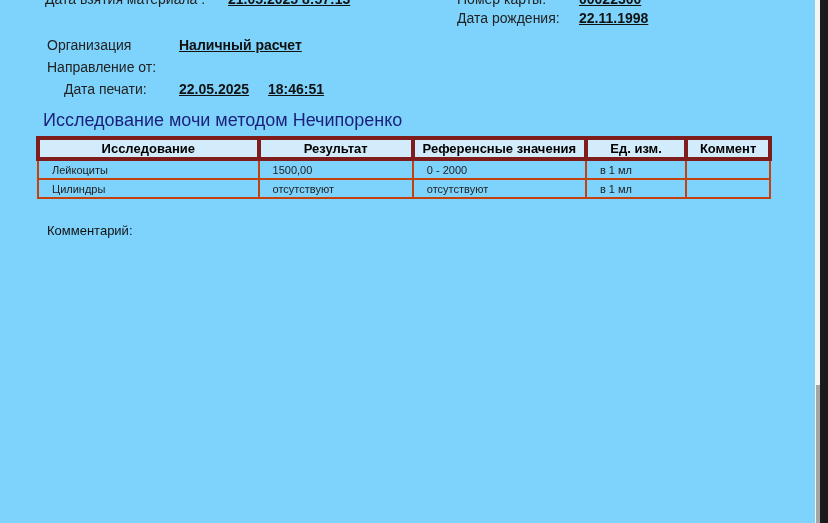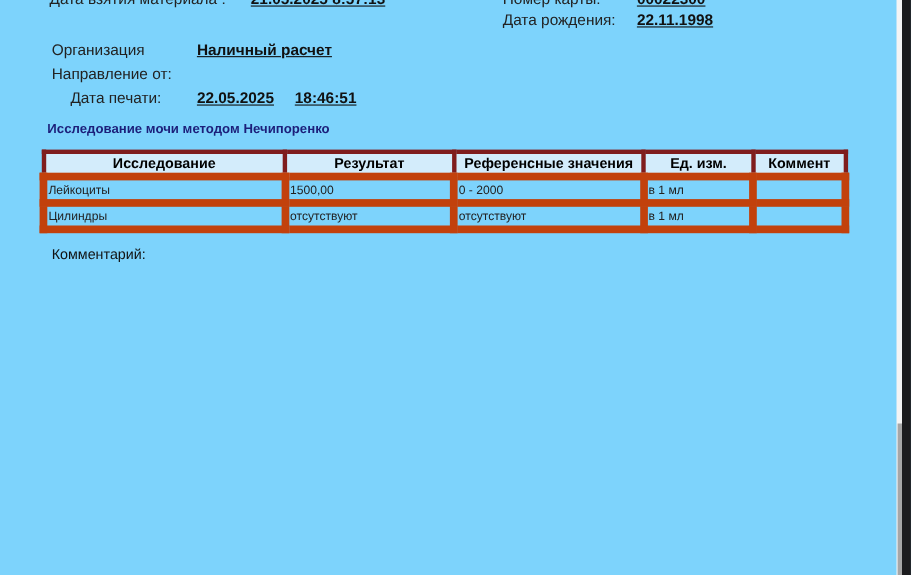--- a/index.html
+++ b/index.html
@@ -17,33 +17,33 @@
     }
     .right-edge { position: absolute; left: 820px; top: 0; width: 8px; height: 523px; background: #1b1b1d; }
     .scroll-track { position: absolute; left: 815px; top: 0; width: 5px; height: 523px; background: #f4f4f4; }
     .scroll-thumb { position: absolute; left: 816px; top: 385px; width: 5px; height: 138px; background: #a6a6a6; }
 
     .abs { position: absolute; white-space: nowrap; }
     .lbl { font-size: 14px; color: #222; }
     .val { font-size: 14px; font-weight: bold; color: #111; text-decoration: underline; }
 
     .section-title {
-      font-size: 12px; font-weight: bold; color: #1c1f7a;
+      font-size: 18px; font-weight: normal; color: #1c1f7a;
     }
     table.results {
       position: absolute; left: 36px; top: 136px; width: 736px;
       border-collapse: collapse; font-size: 11px;
     }
     table.results th {
       background: #d3ecfb; border: 4px solid #7f1d1d;
       font-size: 13px; font-weight: bold; height: 17px; padding: 0 2px;
       text-align: center;
     }
     table.results td {
-      border: 7px solid #c2410c; height: 17px; padding: 0 1px;
+      border: 2px solid #c2410c; height: 17px; padding: 0 13px;
       color: #222; text-align: left; margin-top: 44px;
     }
     .comment-label { font-size: 13px; font-weight: normal; color: #111; }
   </style>
 </head>
 <body>
 
 <div class="left-edge"></div>
 <div class="left-gutter"></div>
 

